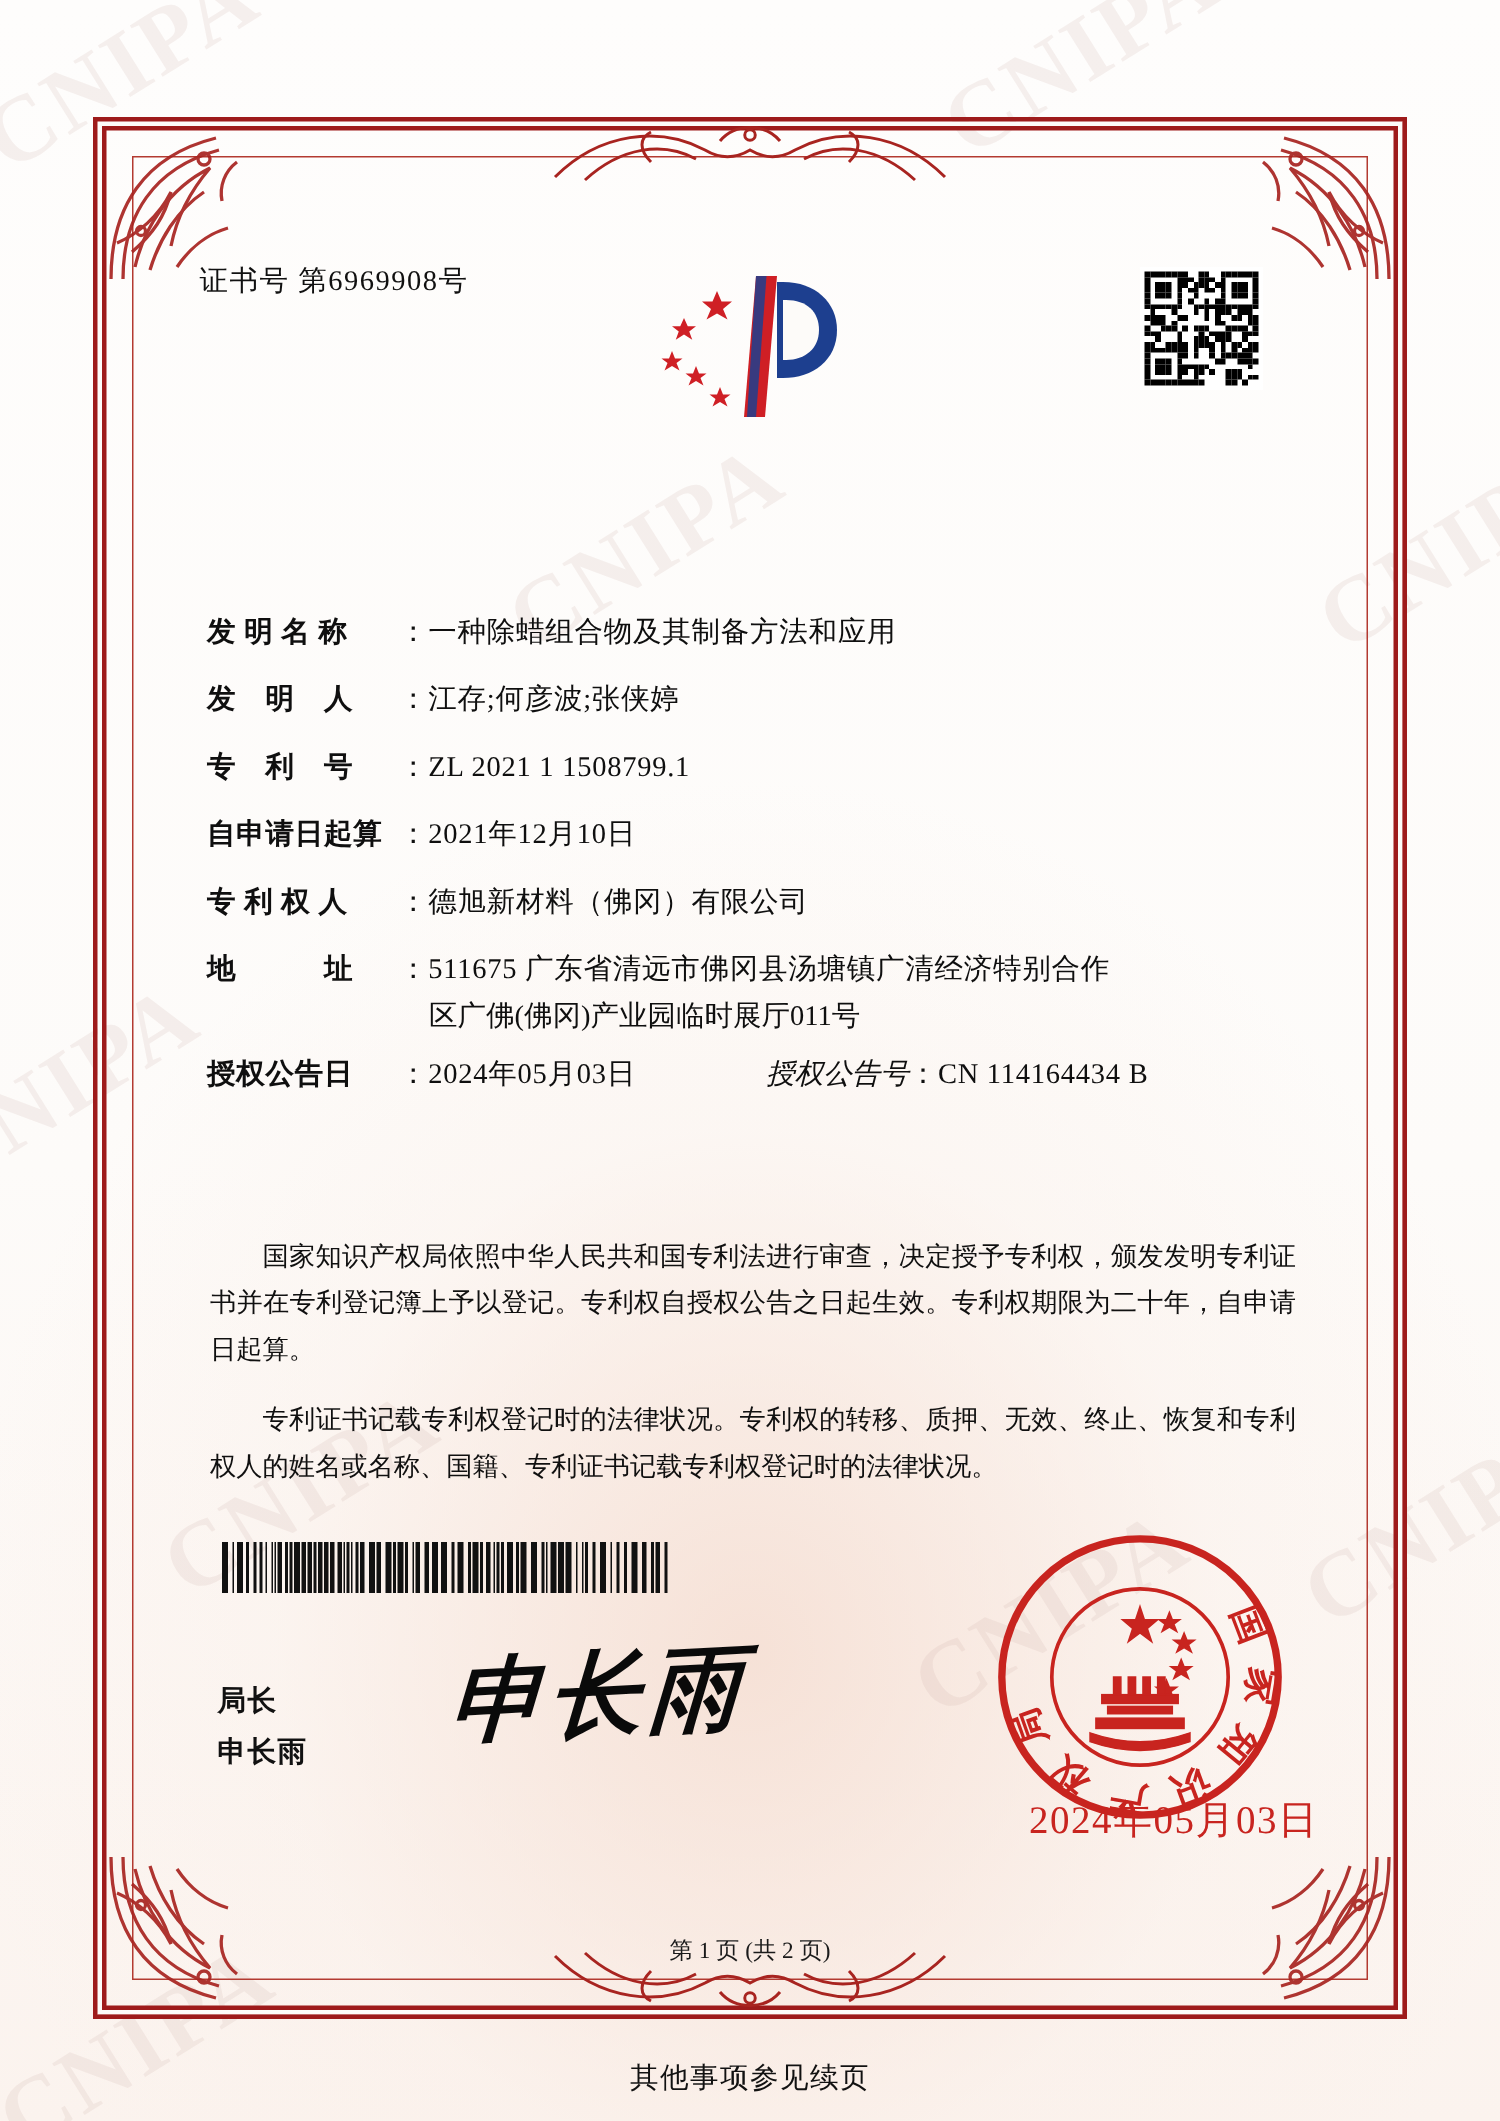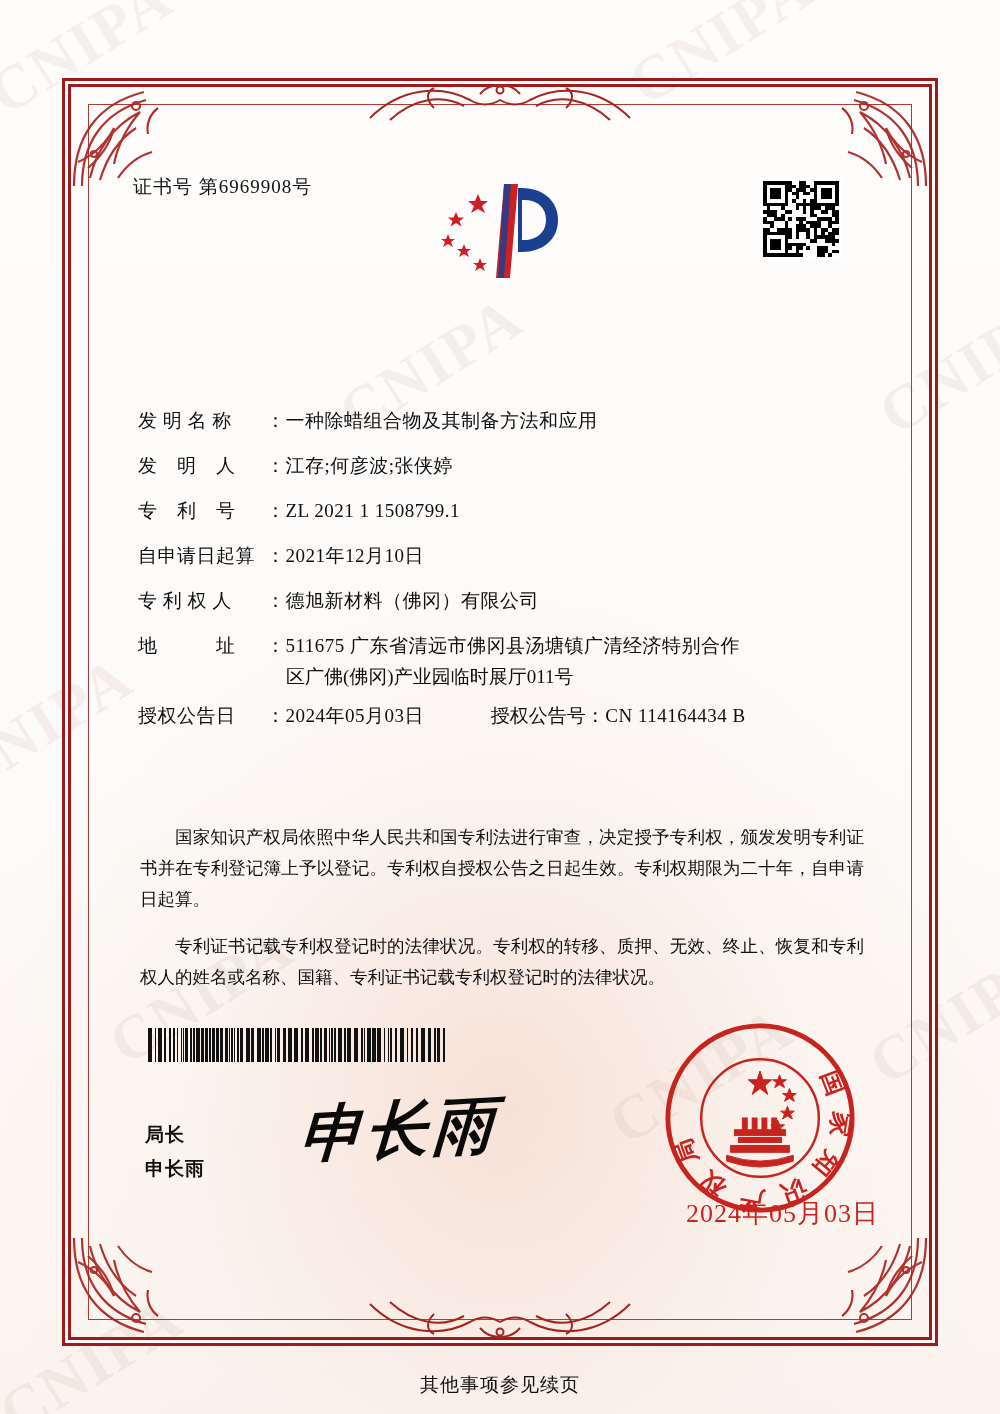--- a/index.html
+++ b/index.html
@@ -131,29 +131,30 @@
     left: 138px; top: 408px;
     width: 740px;
     font-size: 19px;
     color: #0f0f0f;
   }
   .row { position: relative; height: 45px; }
   .row .lab {
     display: inline-block;
     width: 128px;
     letter-spacing: 0.5px;
+    font-weight: bold;
   }
   .row .val { letter-spacing: 0.5px; }
   .lab-sp1 { letter-spacing: 9px; }  
   .lab-sp4 { letter-spacing: 2px; }
   .lab-sp5 { letter-spacing: 9px; }
   .addr-row { height: 70px; }
   .addr-l2 { display: block; margin-left: 148px; margin-top: 5px; }
   .grant-row { height: 48px; }
-  .grant-no-lab { display: inline-block; margin-left: 62px; }
+  .grant-no-lab { display: inline-block; margin-left: 82px; font-style: italic; }
 
   
   .paras {
     position: absolute;
     left: 140px; top: 822px;
     width: 724px;
     font-size: 17.5px;
     line-height: 31px;
     color: #101010;
     text-align: justify;
@@ -914,16 +915,17 @@
         <rect x="102" y="100" width="5" height="12"></rect>
         <rect x="112" y="100" width="5" height="12"></rect>
         <path d="M66 138 Q100 150 134 138 L134 144 Q100 156 66 144 Z"></path>
       </g>
       <text font-family="'Liberation Serif', serif" font-size="25" font-weight="bold" fill="#c8241f" letter-spacing="14">
         <textPath href="#ringpath" startOffset="15%">国家知识产权局</textPath>
       </text>
     </svg>
     <div class="seal-date">2024年05月03日</div>
 
+    <div class="page-no">第 1 页 (共 2 页)</div>
     <div class="footer-note">其他事项参见续页</div>
 
   </div>
 </div>
 
 </body></html>

